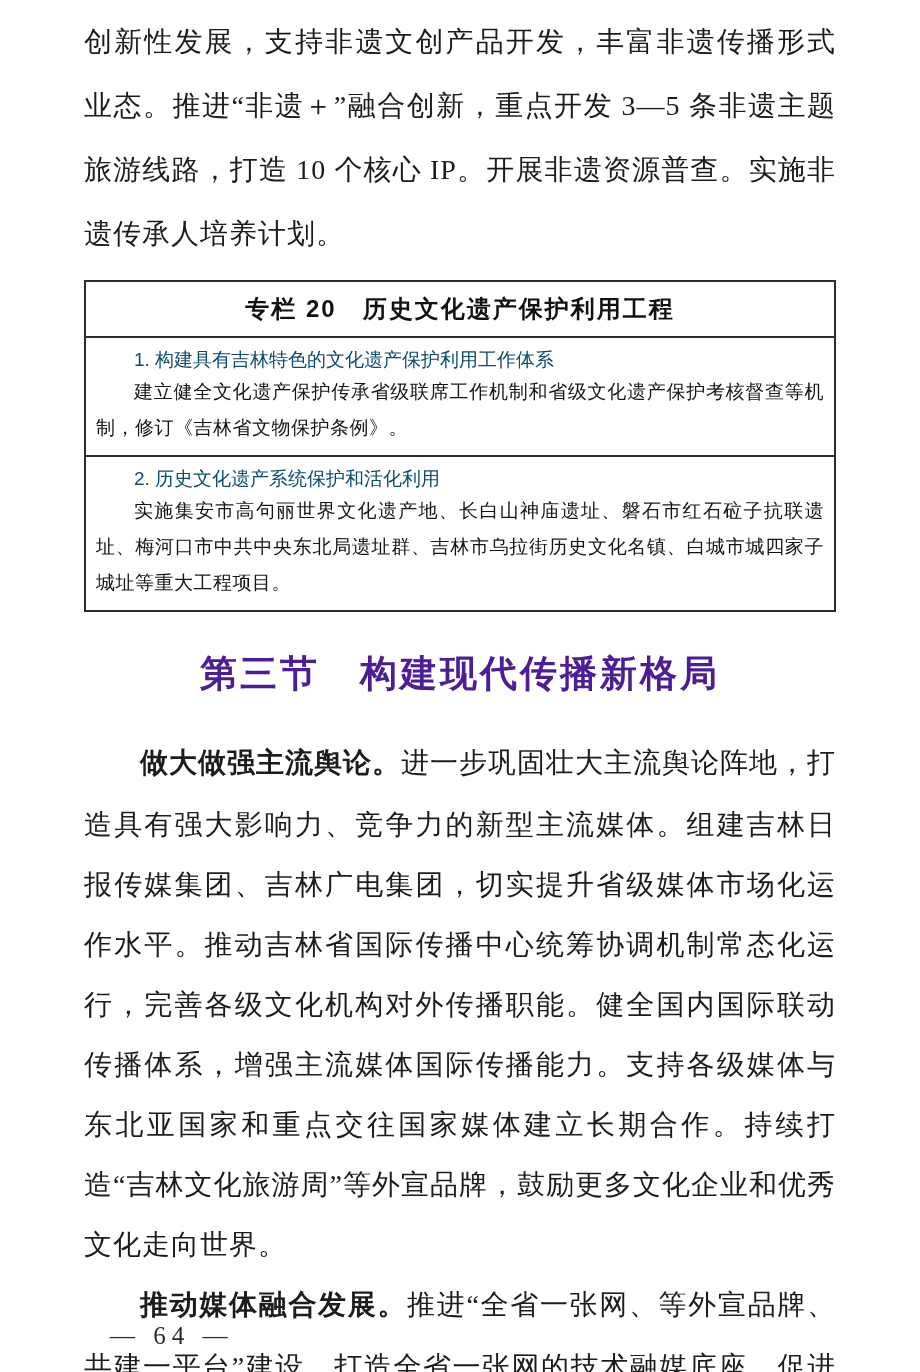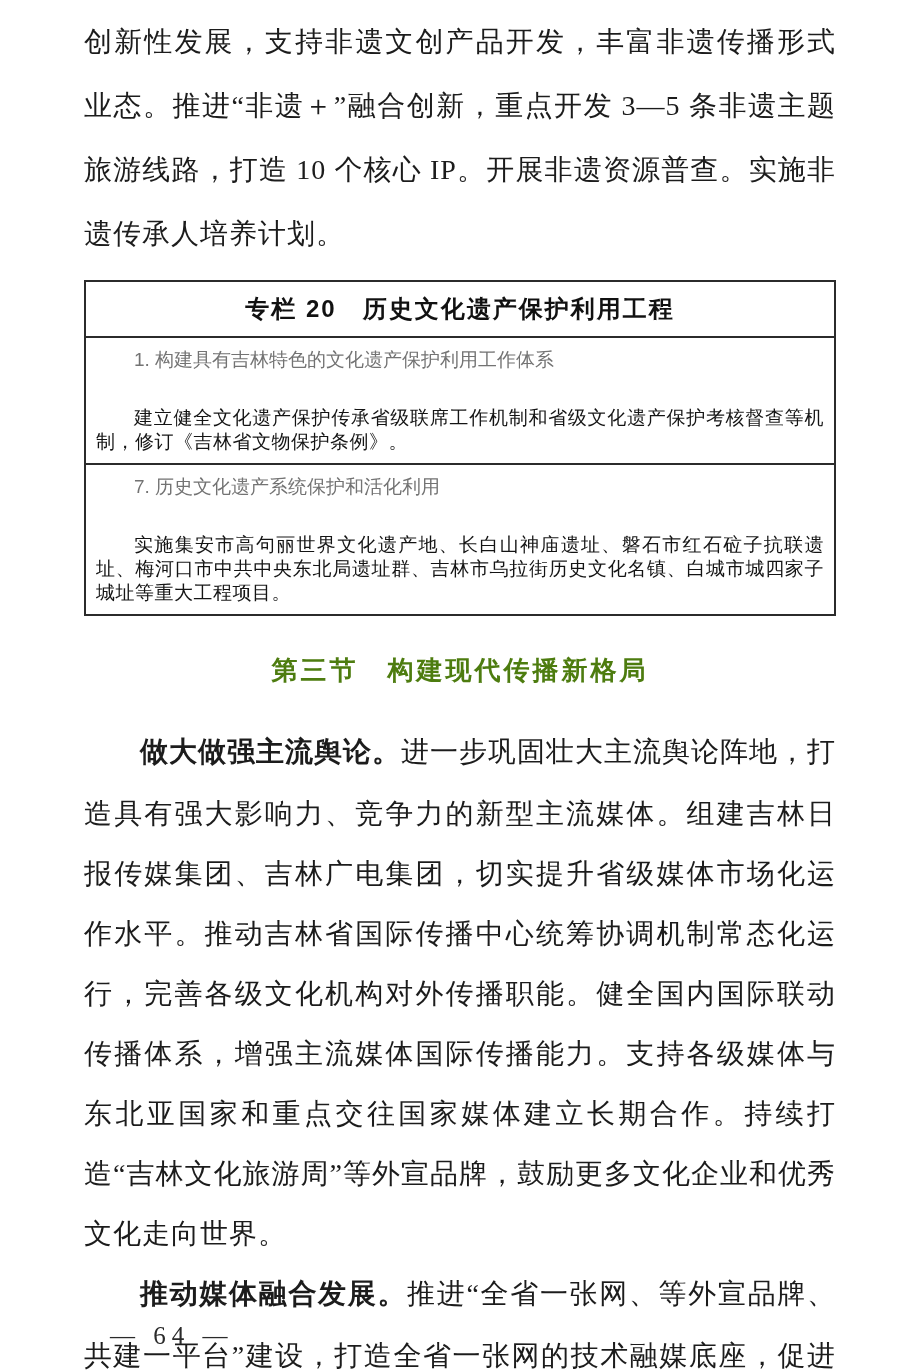--- a/index.html
+++ b/index.html
@@ -41,40 +41,39 @@
   .box-section {
     padding: 8px 10px 9px 10px;
     border-bottom: 2px solid #2b2b2b;
   }
   .box-section:last-child { border-bottom: none; }
   .box-item-heading {
     font-family: "Liberation Sans", "DejaVu Sans", sans-serif;
     font-size: 19px;
     line-height: 28px;
     text-indent: 2em;
-    color: #737373;
+    color: #0c4a6e;
   }
   .box-item-body {
     font-size: 19px;
-    line-height: 24px;
+    line-height: 36px;
     text-indent: 2em;
     text-align: justify;
     letter-spacing: 0.5px;
     color: #141414;
-    margin-top: 32px;
   }
   
   .section-heading {
     font-family: Liberation Sans, sans-serif;
     font-weight: bold;
-    font-size: 26px;
+    font-size: 37px;
     text-align: center;
     letter-spacing: 3px;
     margin: 37px 0 34px 0;
-    color: #4d7c0f;
+    color: #4c1d95;
   }
   
   .body-para {
     font-size: 28px;
     line-height: 60px;
     text-align: justify;
     text-indent: 2em;
     letter-spacing: 1px;
   }
   .body-para .lead {
@@ -101,21 +100,21 @@
 
   <div class="feature-box">
     <div class="feature-box-title">专栏 20　历史文化遗产保护利用工程</div>
 
     <div class="box-section">
       <p class="box-item-heading">1. 构建具有吉林特色的文化遗产保护利用工作体系</p>
       <p class="box-item-body">建立健全文化遗产保护传承省级联席工作机制和省级文化遗产保护考核督查等机制，修订《吉林省文物保护条例》。</p>
     </div>
 
     <div class="box-section">
-      <p class="box-item-heading">7. 历史文化遗产系统保护和活化利用</p>
+      <p class="box-item-heading">2. 历史文化遗产系统保护和活化利用</p>
       <p class="box-item-body">实施集安市高句丽世界文化遗产地、长白山神庙遗址、磐石市红石砬子抗联遗址、梅河口市中共中央东北局遗址群、吉林市乌拉街历史文化名镇、白城市城四家子城址等重大工程项目。</p>
     </div>
 
   </div>
 
   <h2 class="section-heading">第三节　构建现代传播新格局</h2>
 
   <p class="body-para">
     <span class="lead">做大做强主流舆论。</span><span>进一步巩固壮大主流舆论阵地，打造具有强大影响力、竞争力的新型主流媒体。组建吉林日报传媒集团、吉林广电集团，切实提升省级媒体市场化运作水平。推动吉林省国际传播中心统筹协调机制常态化运行，完善各级文化机构对外传播职能。健全国内国际联动传播体系，增强主流媒体国际传播能力。支持各级媒体与东北亚国家和重点交往国家媒体建立长期合作。持续打造“吉林文化旅游周”等外宣品牌，鼓励更多文化企业和优秀文化走向世界。</span>
   </p>

